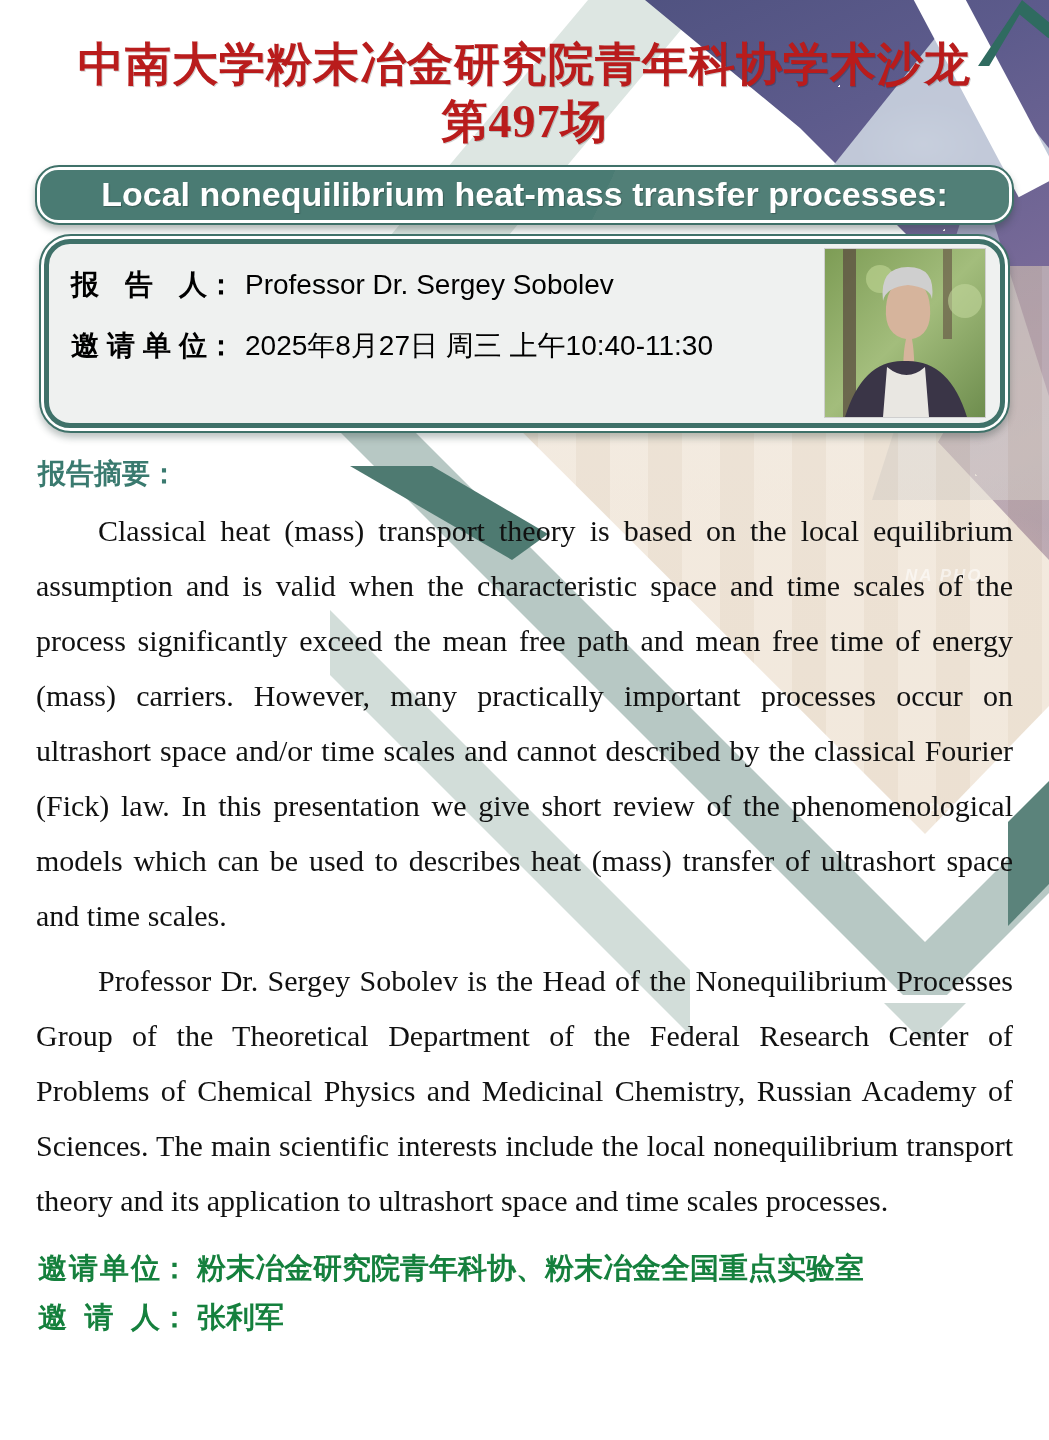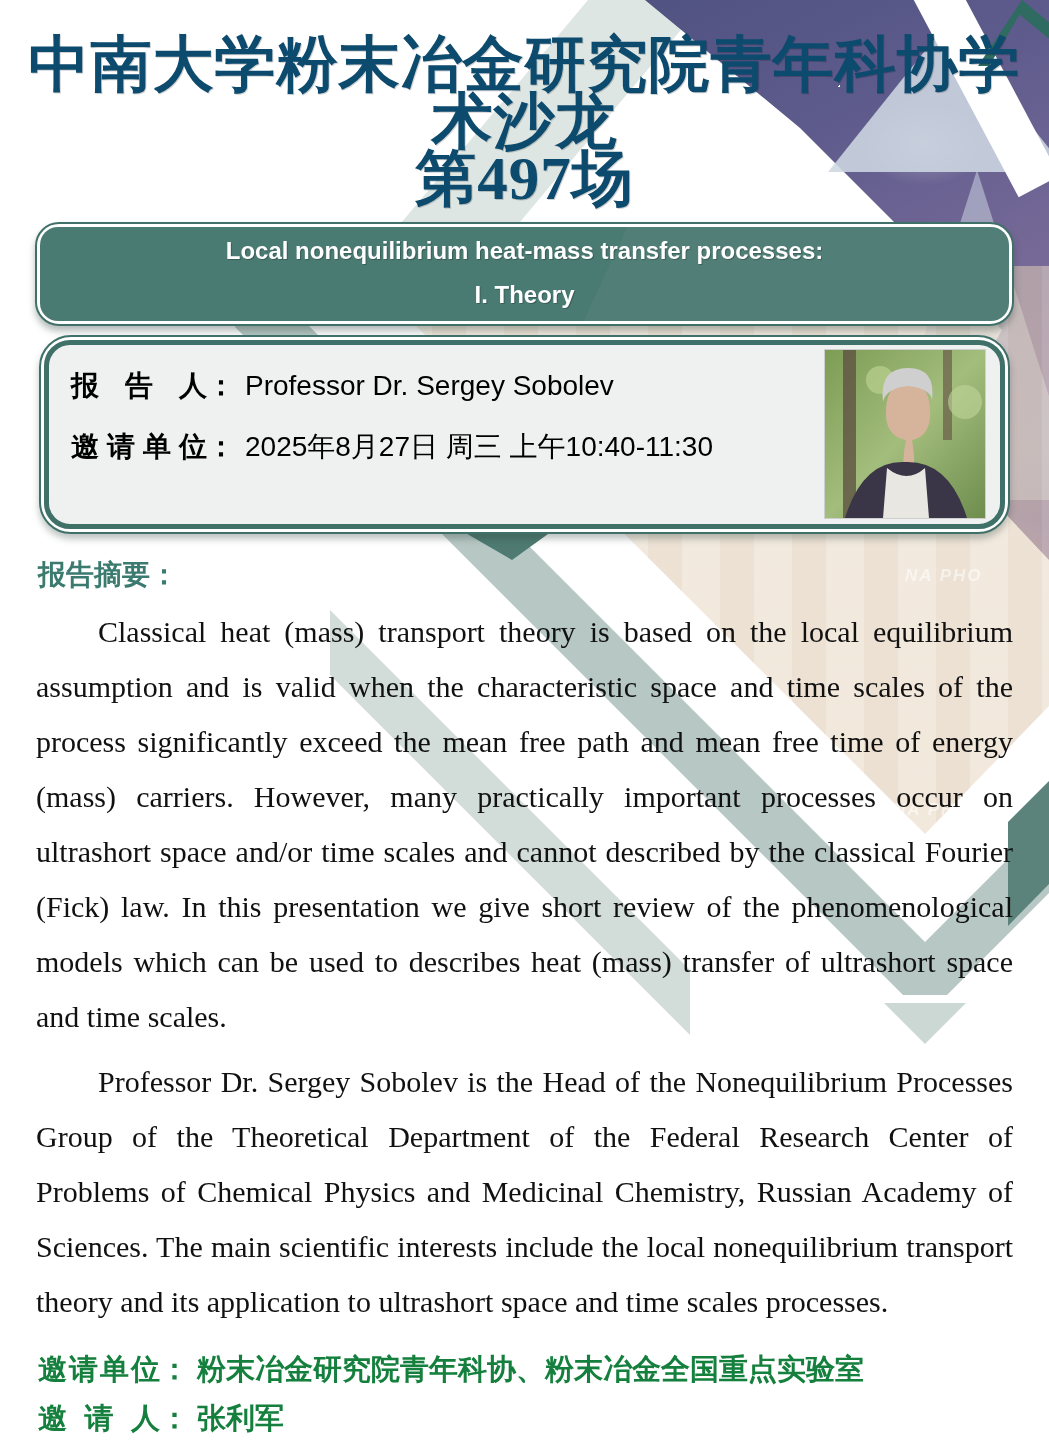--- a/index.html
+++ b/index.html
@@ -91,42 +91,42 @@
   .teal-band-under-box{
     position:absolute;inset:0;
     clip-path:polygon(350px 466px,432px 466px,548px 534px,512px 560px);
     background:#4e7a71;
   }
   
   .content{position:relative;z-index:2;}
   .main-title{
     margin:36px 20px 0 20px;
     text-align:center;
-    color:#0c4a6e;
+    color:#b91c1c;
     font-family:"Liberation Serif",serif;
     font-weight:700;
-    font-size:61px;line-height:57px;
+    font-size:46px;line-height:57px;
     letter-spacing:1px;
     text-shadow:1px 1px 0 rgba(0,0,0,.18);
   }
   .banner{
     margin:15px 35px 0 35px;
     border:2px solid #3f7169;
     border-radius:24px;
     background:#ffffff;
     padding:3px;
     box-shadow:0 5px 7px rgba(40,60,55,.35);
   }
   .banner-fill{
     border-radius:18px;
     background:linear-gradient(115deg,#4a7b73 0 58%,#517f77 58% 100%);
     color:#ffffff;
     text-align:center;
     font-weight:700;
-    font-size:24px;line-height:44px;
+    font-size:34px;line-height:44px;
     padding:2px 8px 4px 8px;
     text-shadow:1px 1px 1px rgba(0,0,0,.25);
   }
   .infobox{
     margin:9px 39px 0 39px;
     border:2px solid #3f7169;
     border-radius:32px;
     background:#ffffff;
     padding:3px;
     box-shadow:0 5px 7px rgba(40,60,55,.30);
@@ -193,21 +193,20 @@
   <div class="content">
 
     <div class="main-title">
       <div>中南大学粉末冶金研究院青年科协学术沙龙</div>
       <div>第497场</div>
     </div>
 
     <div class="banner">
       <div class="banner-fill">
         <div>Local nonequilibrium heat-mass transfer processes:</div>
-        <div>I. Theory</div>
       </div>
     </div>
 
     <div class="infobox">
       <div class="infobox-inner">
 
         <div class="info-row">
           <span class="ilabel">报告人</span><span class="icolon">：</span><span class="ivalue">Professor Dr. Sergey Sobolev</span>
         </div>
         <div class="info-row">

